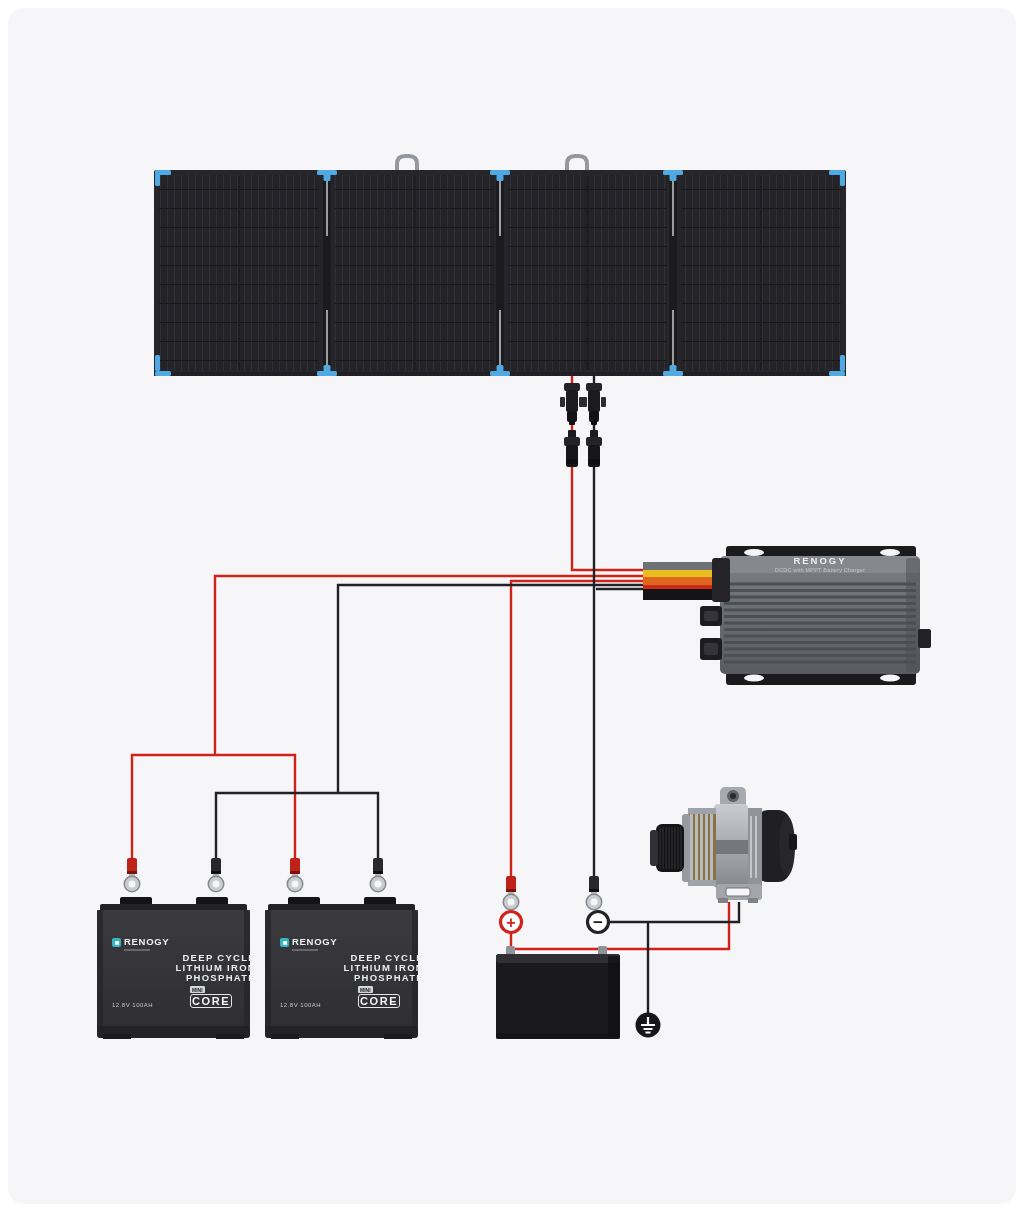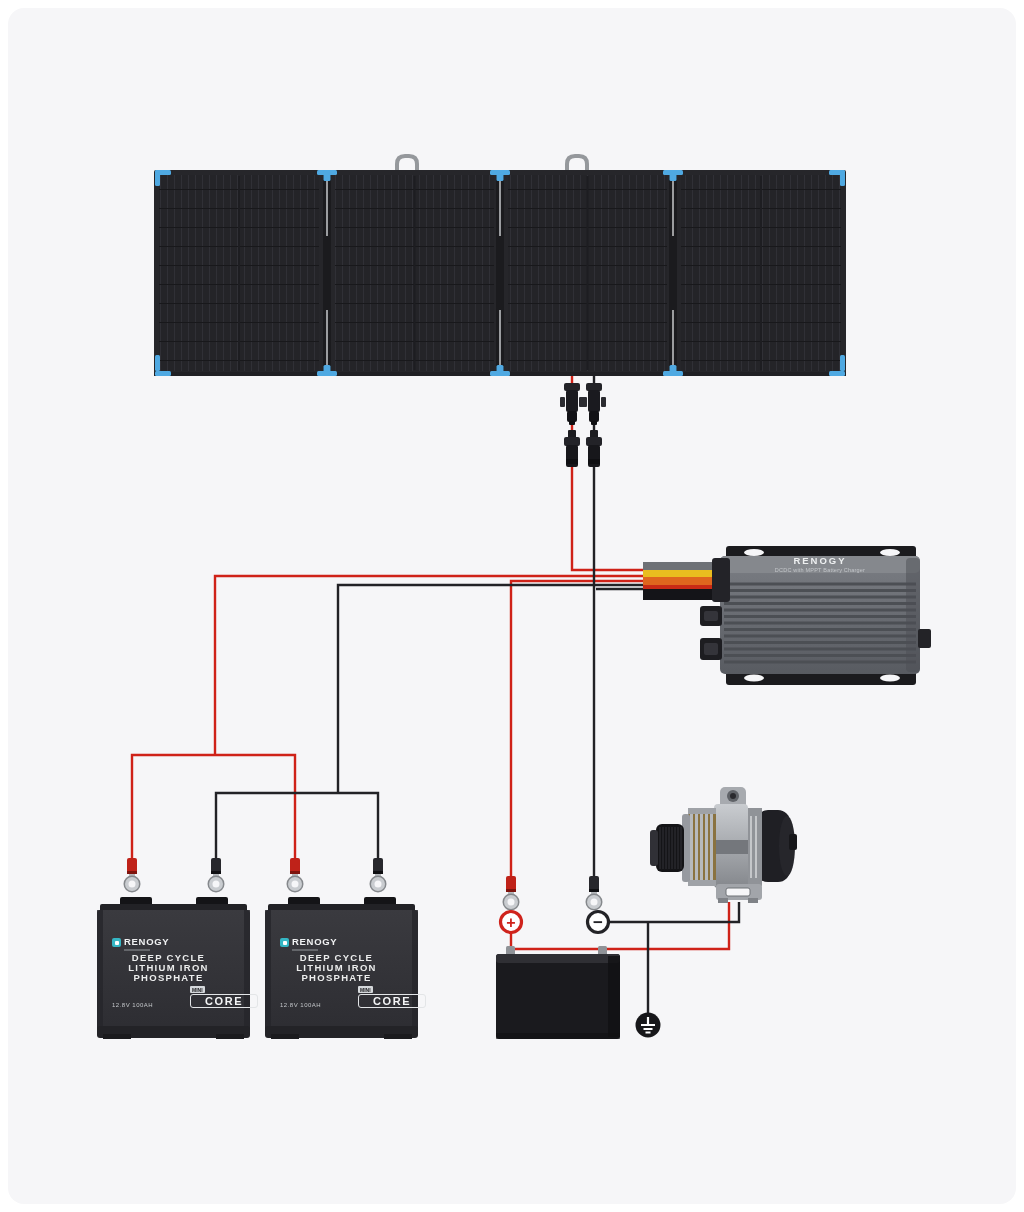--- a/index.html
+++ b/index.html
@@ -10,27 +10,27 @@
   .t{position:absolute;font-family:Liberation Sans, sans-serif;white-space:nowrap;}
   .chg-brand{left:740px;top:555px;width:160px;text-align:center;font-size:9.5px;font-weight:bold;
              letter-spacing:2px;color:#eef0f1;}
   .chg-sub{left:740px;top:566.5px;width:160px;text-align:center;font-size:5.5px;
            letter-spacing:.2px;color:#c3c6ca;}
   .bat-logo-icon{position:absolute;width:9px;height:9px;background:#35b6c4;border-radius:2px;}
   .bat-logo-icon i{position:absolute;left:2.5px;top:2.5px;width:4px;height:4px;background:#ffffff;
                    border-radius:1px;display:block;}
   .bat-brand{font-size:9.5px;font-weight:bold;letter-spacing:.7px;color:#f1f2f3;}
   .bat-tag{position:absolute;width:26px;height:2px;background:#94979b;opacity:.5;}
-  .bat-head{width:143px;text-align:center;font-size:9.5px;line-height:10px;font-weight:bold;
-            letter-spacing:1.3px;color:#eceded;}
+  .bat-head{width:143px;text-align:right;font-size:9.5px;line-height:10px;font-weight:bold;
+            letter-spacing:1.3px;color:#eceded;padding-left:16px;}
   .bat-badge .mini{display:block;width:max-content;font-size:5px;font-weight:bold;color:#1b1b1e;
                    background:#d5d8db;padding:.5px 2px;border-radius:1px;}
   .bat-badge .core{display:block;width:max-content;margin-top:1px;border:1.5px solid #e3e5e7;
                    border-radius:3px;font-size:11px;font-weight:bold;letter-spacing:1.6px;
-                   color:#f4f5f6;padding:0 14px;}
+                   color:#f4f5f6;padding:0 1px;}
   .bat-spec{font-size:6px;letter-spacing:.5px;color:#c4c7ca;}
 </style>
 </head>
 <body>
 
 <div id="stage">
   <div id="card"></div>
 
   <svg width="1024" height="1212" viewBox="0 0 1024 1212">
     <defs>

